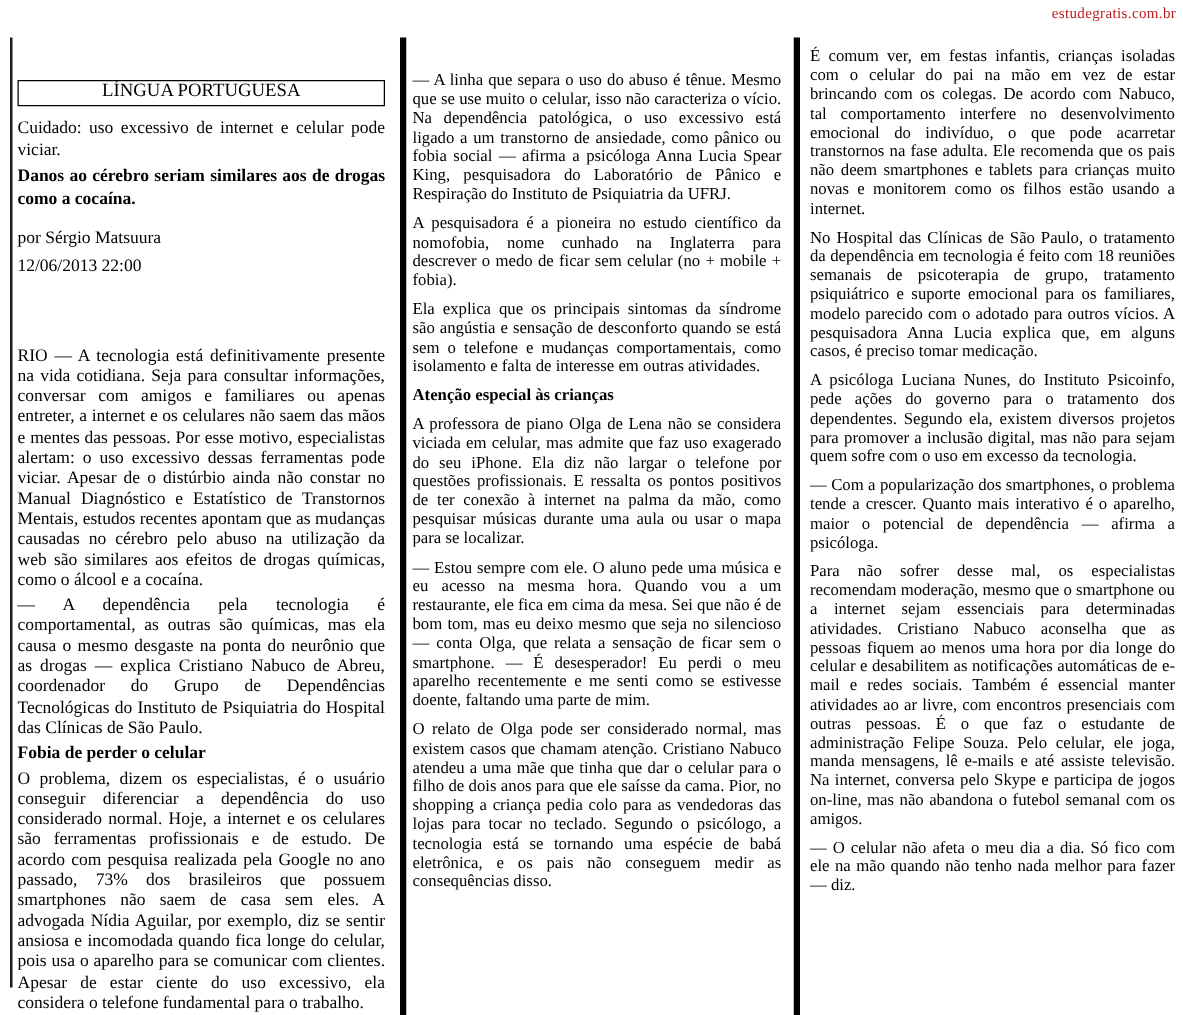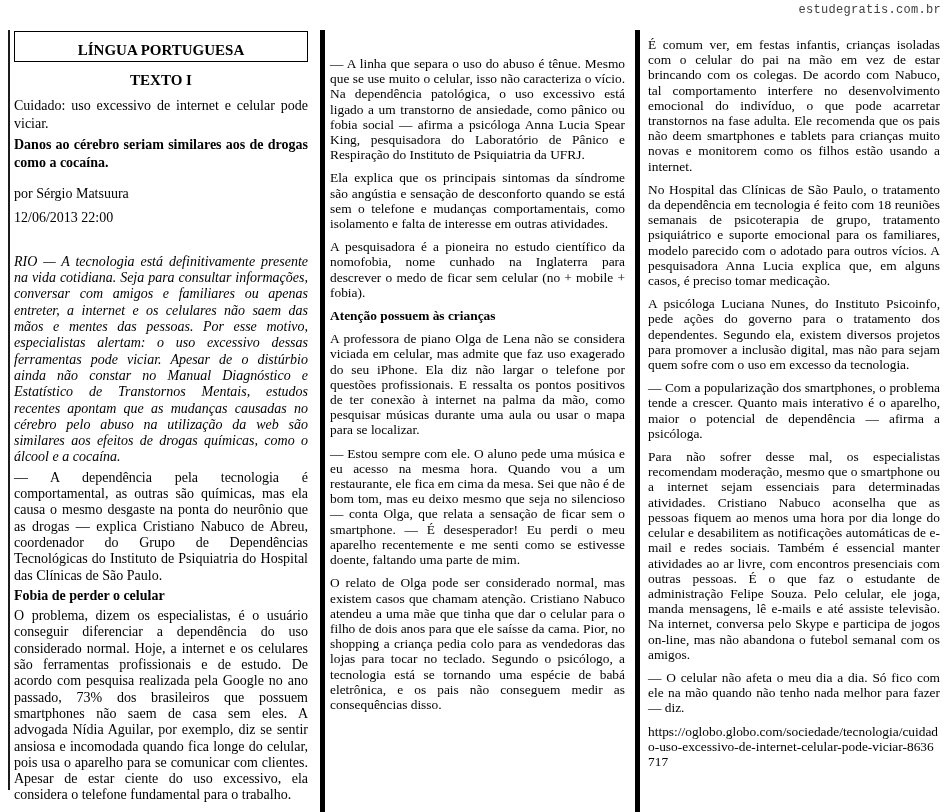--- a/index.html
+++ b/index.html
@@ -6,94 +6,93 @@
   body {
     width: 946px; height: 812px;
     background: #ffffff;
     position: relative;
     overflow: hidden;
     font-family: "Liberation Serif", serif;
     color: #000000;
   }
   .watermark {
     position: absolute; top: 3px; right: 5px;
-    font-family: Liberation Mono, monospace;
-    font-size: 12px; color: #404040;
+    font-family: Liberation Serif, serif;
+    font-size: 12px; color: #b91c1c;
     letter-spacing: 0.3px;
   }
   .vline { position: absolute; background: #000000; }
   #vl-left  { left: 8px;   top: 30px; width: 2px; height: 760px; background: #1c1c1c; }
   #vl-mid1  { left: 320px; top: 30px; width: 5px; height: 782px; }
   #vl-mid2  { left: 635px; top: 30px; width: 5px; height: 782px; }
 
   .col { position: absolute; text-align: justify; }
   #col1 { left: 14px;  top: 31px; width: 294px; font-size: 14px;   line-height: 16.3px; }
   #col2 { left: 330px; top: 56px; width: 295px; font-size: 13.4px; line-height: 15.2px; }
   #col3 { left: 648px; top: 37px; width: 292px; font-size: 13.4px; line-height: 15.2px; }
 
   .subject-box {
     border: 1.5px solid #000;
     text-align: center;
-    font-weight: bold;
+    font-weight: normal;
     font-size: 15px;
     line-height: 16px;
-    padding: 10px 0 3px 0;
+    padding: 0 0 3px 0;
+    margin-top: 33px;
   }
   .texto-label {
     text-align: center; font-weight: bold;
     font-size: 15px; margin-top: 10px;
   }
   .doc-title    { font-weight: normal; margin-top: 9px;  line-height: 17.5px; }
   .doc-subtitle { font-weight: bold; margin-top: 4px;  line-height: 17.5px; }
   .byline   { margin-top: 15px; text-align: left; }
   .dateline { margin-top: 7px;  text-align: left; }
 
   .para { margin: 0; }
   #col1 .para + .para, #col1 .heading + .para, #col1 .para + .heading { margin-top: 4px; }
   #col2 .para + .para, #col2 .heading + .para, #col2 .para + .heading,
   #col3 .para + .para { margin-top: 8px; }
-  #col1 .first-body-para { margin-top: 28px; font-style: italic; }
+  #col1 .first-body-para { margin-top: 55px; }
   .heading { font-weight: bold; text-align: left; }
   .url-para { word-break: break-all; overflow-wrap: anywhere; text-align: left; }
 </style>
 </head>
 <body>
 
 <div class="watermark">estudegratis.com.br</div>
 
 <div class="vline" id="vl-left"></div>
 <div class="vline" id="vl-mid1"></div>
 <div class="vline" id="vl-mid2"></div>
 
 <div class="col" id="col1">
   <div class="subject-box">
     <span>LÍNGUA PORTUGUESA</span>
   </div>
-  <div class="texto-label">TEXTO I</div>
   <div class="doc-title">Cuidado: uso excessivo de internet e celular pode viciar.</div>
   <div class="doc-subtitle">Danos ao cérebro seriam similares aos de drogas como a cocaína.</div>
   <div class="byline">por Sérgio Matsuura</div>
   <div class="dateline">12/06/2013 22:00</div>
   <p class="para first-body-para">RIO — A tecnologia está definitivamente presente na vida cotidiana. Seja para consultar informações, conversar com amigos e familiares ou apenas entreter, a internet e os celulares não saem das mãos e mentes das pessoas. Por esse motivo, especialistas alertam: o uso excessivo dessas ferramentas pode viciar. Apesar de o distúrbio ainda não constar no Manual Diagnóstico e Estatístico de Transtornos Mentais, estudos recentes apontam que as mudanças causadas no cérebro pelo abuso na utilização da web são similares aos efeitos de drogas químicas, como o álcool e a cocaína.</p>
   <p class="para">— A dependência pela tecnologia é comportamental, as outras são químicas, mas ela causa o mesmo desgaste na ponta do neurônio que as drogas — explica Cristiano Nabuco de Abreu, coordenador do Grupo de Dependências Tecnológicas do Instituto de Psiquiatria do Hospital das Clínicas de São Paulo.</p>
   <p class="para heading">Fobia de perder o celular</p>
   <p class="para">O problema, dizem os especialistas, é o usuário conseguir diferenciar a dependência do uso considerado normal. Hoje, a internet e os celulares são ferramentas profissionais e de estudo. De acordo com pesquisa realizada pela Google no ano passado, 73% dos brasileiros que possuem smartphones não saem de casa sem eles. A advogada Nídia Aguilar, por exemplo, diz se sentir ansiosa e incomodada quando fica longe do celular, pois usa o aparelho para se comunicar com clientes. Apesar de estar ciente do uso excessivo, ela considera o telefone fundamental para o trabalho.</p>
 </div>
 
 <div class="col" id="col2">
   <p class="para">— A linha que separa o uso do abuso é tênue. Mesmo que se use muito o celular, isso não caracteriza o vício. Na dependência patológica, o uso excessivo está ligado a um transtorno de ansiedade, como pânico ou fobia social — afirma a psicóloga Anna Lucia Spear King, pesquisadora do Laboratório de Pânico e Respiração do Instituto de Psiquiatria da UFRJ.</p>
+  <p class="para">A pesquisadora é a pioneira no estudo científico da nomofobia, nome cunhado na Inglaterra para descrever o medo de ficar sem celular (no + mobile + fobia).</p>
   <p class="para">Ela explica que os principais sintomas da síndrome são angústia e sensação de desconforto quando se está sem o telefone e mudanças comportamentais, como isolamento e falta de interesse em outras atividades.</p>
-  <p class="para">A pesquisadora é a pioneira no estudo científico da nomofobia, nome cunhado na Inglaterra para descrever o medo de ficar sem celular (no + mobile + fobia).</p>
-  <p class="para heading">Atenção possuem às crianças</p>
+  <p class="para heading">Atenção especial às crianças</p>
   <p class="para">A professora de piano Olga de Lena não se considera viciada em celular, mas admite que faz uso exagerado do seu iPhone. Ela diz não largar o telefone por questões profissionais. E ressalta os pontos positivos de ter conexão à internet na palma da mão, como pesquisar músicas durante uma aula ou usar o mapa para se localizar.</p>
   <p class="para">— Estou sempre com ele. O aluno pede uma música e eu acesso na mesma hora. Quando vou a um restaurante, ele fica em cima da mesa. Sei que não é de bom tom, mas eu deixo mesmo que seja no silencioso — conta Olga, que relata a sensação de ficar sem o smartphone. — É desesperador! Eu perdi o meu aparelho recentemente e me senti como se estivesse doente, faltando uma parte de mim.</p>
   <p class="para">O relato de Olga pode ser considerado normal, mas existem casos que chamam atenção. Cristiano Nabuco atendeu a uma mãe que tinha que dar o celular para o filho de dois anos para que ele saísse da cama. Pior, no shopping a criança pedia colo para as vendedoras das lojas para tocar no teclado. Segundo o psicólogo, a tecnologia está se tornando uma espécie de babá eletrônica, e os pais não conseguem medir as consequências disso.</p>
 </div>
 
 <div class="col" id="col3">
   <p class="para">É comum ver, em festas infantis, crianças isoladas com o celular do pai na mão em vez de estar brincando com os colegas. De acordo com Nabuco, tal comportamento interfere no desenvolvimento emocional do indivíduo, o que pode acarretar transtornos na fase adulta. Ele recomenda que os pais não deem smartphones e tablets para crianças muito novas e monitorem como os filhos estão usando a internet.</p>
   <p class="para">No Hospital das Clínicas de São Paulo, o tratamento da dependência em tecnologia é feito com 18 reuniões semanais de psicoterapia de grupo, tratamento psiquiátrico e suporte emocional para os familiares, modelo parecido com o adotado para outros vícios. A pesquisadora Anna Lucia explica que, em alguns casos, é preciso tomar medicação.</p>
   <p class="para">A psicóloga Luciana Nunes, do Instituto Psicoinfo, pede ações do governo para o tratamento dos dependentes. Segundo ela, existem diversos projetos para promover a inclusão digital, mas não para sejam quem sofre com o uso em excesso da tecnologia.</p>
   <p class="para">— Com a popularização dos smartphones, o problema tende a crescer. Quanto mais interativo é o aparelho, maior o potencial de dependência — afirma a psicóloga.</p>
   <p class="para">Para não sofrer desse mal, os especialistas recomendam moderação, mesmo que o smartphone ou a internet sejam essenciais para determinadas atividades. Cristiano Nabuco aconselha que as pessoas fiquem ao menos uma hora por dia longe do celular e desabilitem as notificações automáticas de e-mail e redes sociais. Também é essencial manter atividades ao ar livre, com encontros presenciais com outras pessoas. É o que faz o estudante de administração Felipe Souza. Pelo celular, ele joga, manda mensagens, lê e-mails e até assiste televisão. Na internet, conversa pelo Skype e participa de jogos on-line, mas não abandona o futebol semanal com os amigos.</p>
   <p class="para">— O celular não afeta o meu dia a dia. Só fico com ele na mão quando não tenho nada melhor para fazer — diz.</p>
-  <p class="para url-para">https://oglobo.globo.com/sociedade/tecnologia/cuidado-uso-excessivo-de-internet-celular-pode-viciar-8636717</p>
 </div>
 
 </body></html>

